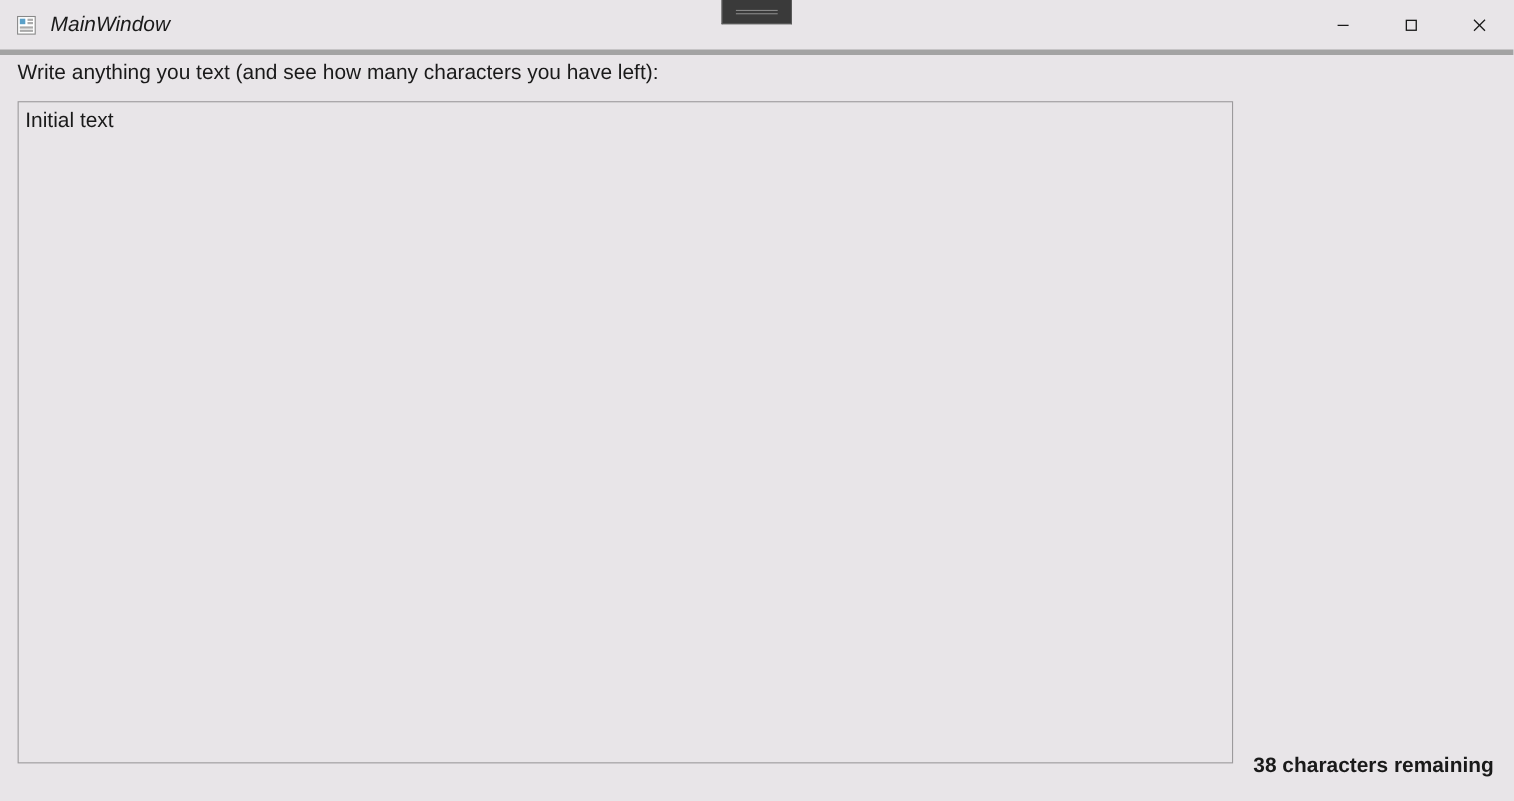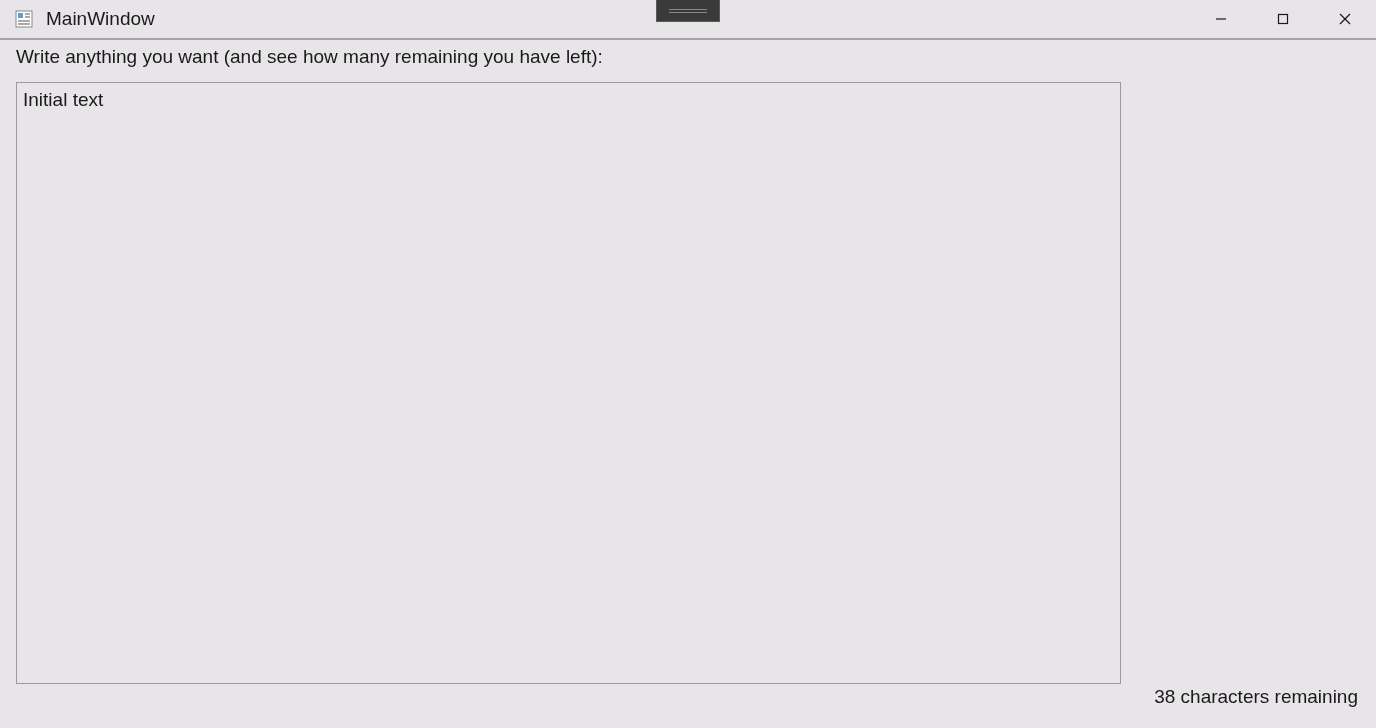--- a/index.html
+++ b/index.html
@@ -9,28 +9,29 @@
     }
     body {
       font-family: "Segoe UI", Tahoma, sans-serif;
       background: #e8e5e8;
       width: 1376px;
       height: 728px;
       overflow: hidden;
       position: relative;
     }
     .titlebar {
-      height: 40px;
+      height: 50px;
       background: #e8e5e8;
       display: flex;
       align-items: center;
       justify-content: space-between;
       padding-left: 14px;
-      border-bottom: 2px solid #a3a3a3;
+      border-bottom: 5px solid #a3a3a3;
       position: relative;
+      font-style: italic;
     }
     .titlebar-left {
       display: flex;
       align-items: center;
       gap: 12px;
     }
     .app-icon {
       width: 20px;
       height: 20px;
       display: flex;
@@ -96,21 +97,21 @@
       resize: none;
       outline: none;
       line-height: 1.35;
     }
     .status-label {
       position: absolute;
       right: 18px;
       bottom: 20px;
       font-size: 19px;
       color: #1a1a1a;
-      font-weight: 400;
+      font-weight: 700;
     }
   </style>
 </head>
 <body>
 
 <div class="titlebar">
   <div class="titlebar-left">
     <span class="app-icon">
       <svg width="18" height="18" viewBox="0 0 18 18">
         <rect x="1" y="1" width="16" height="16" fill="#fff" stroke="#888" stroke-width="1"></rect>
@@ -143,17 +144,17 @@
     <div class="window-control close">
       <svg width="12" height="12" viewBox="0 0 12 12">
           <line x1="1" y1="1" x2="11" y2="11" stroke="#1a1a1a" stroke-width="1.2"></line>
           <line x1="11" y1="1" x2="1" y2="11" stroke="#1a1a1a" stroke-width="1.2"></line>
         </svg>
     </div>
   </div>
 </div>
 
 <div class="content">
-  <div class="prompt-label">Write anything you want (and see how many remaining you have left):</div>
+  <div class="prompt-label">Write anything you text (and see how many characters you have left):</div>
   <textarea class="textbox" style="">Initial text</textarea>
 </div>
 
 <div class="status-label">38 characters remaining</div>
 
 </body></html>

